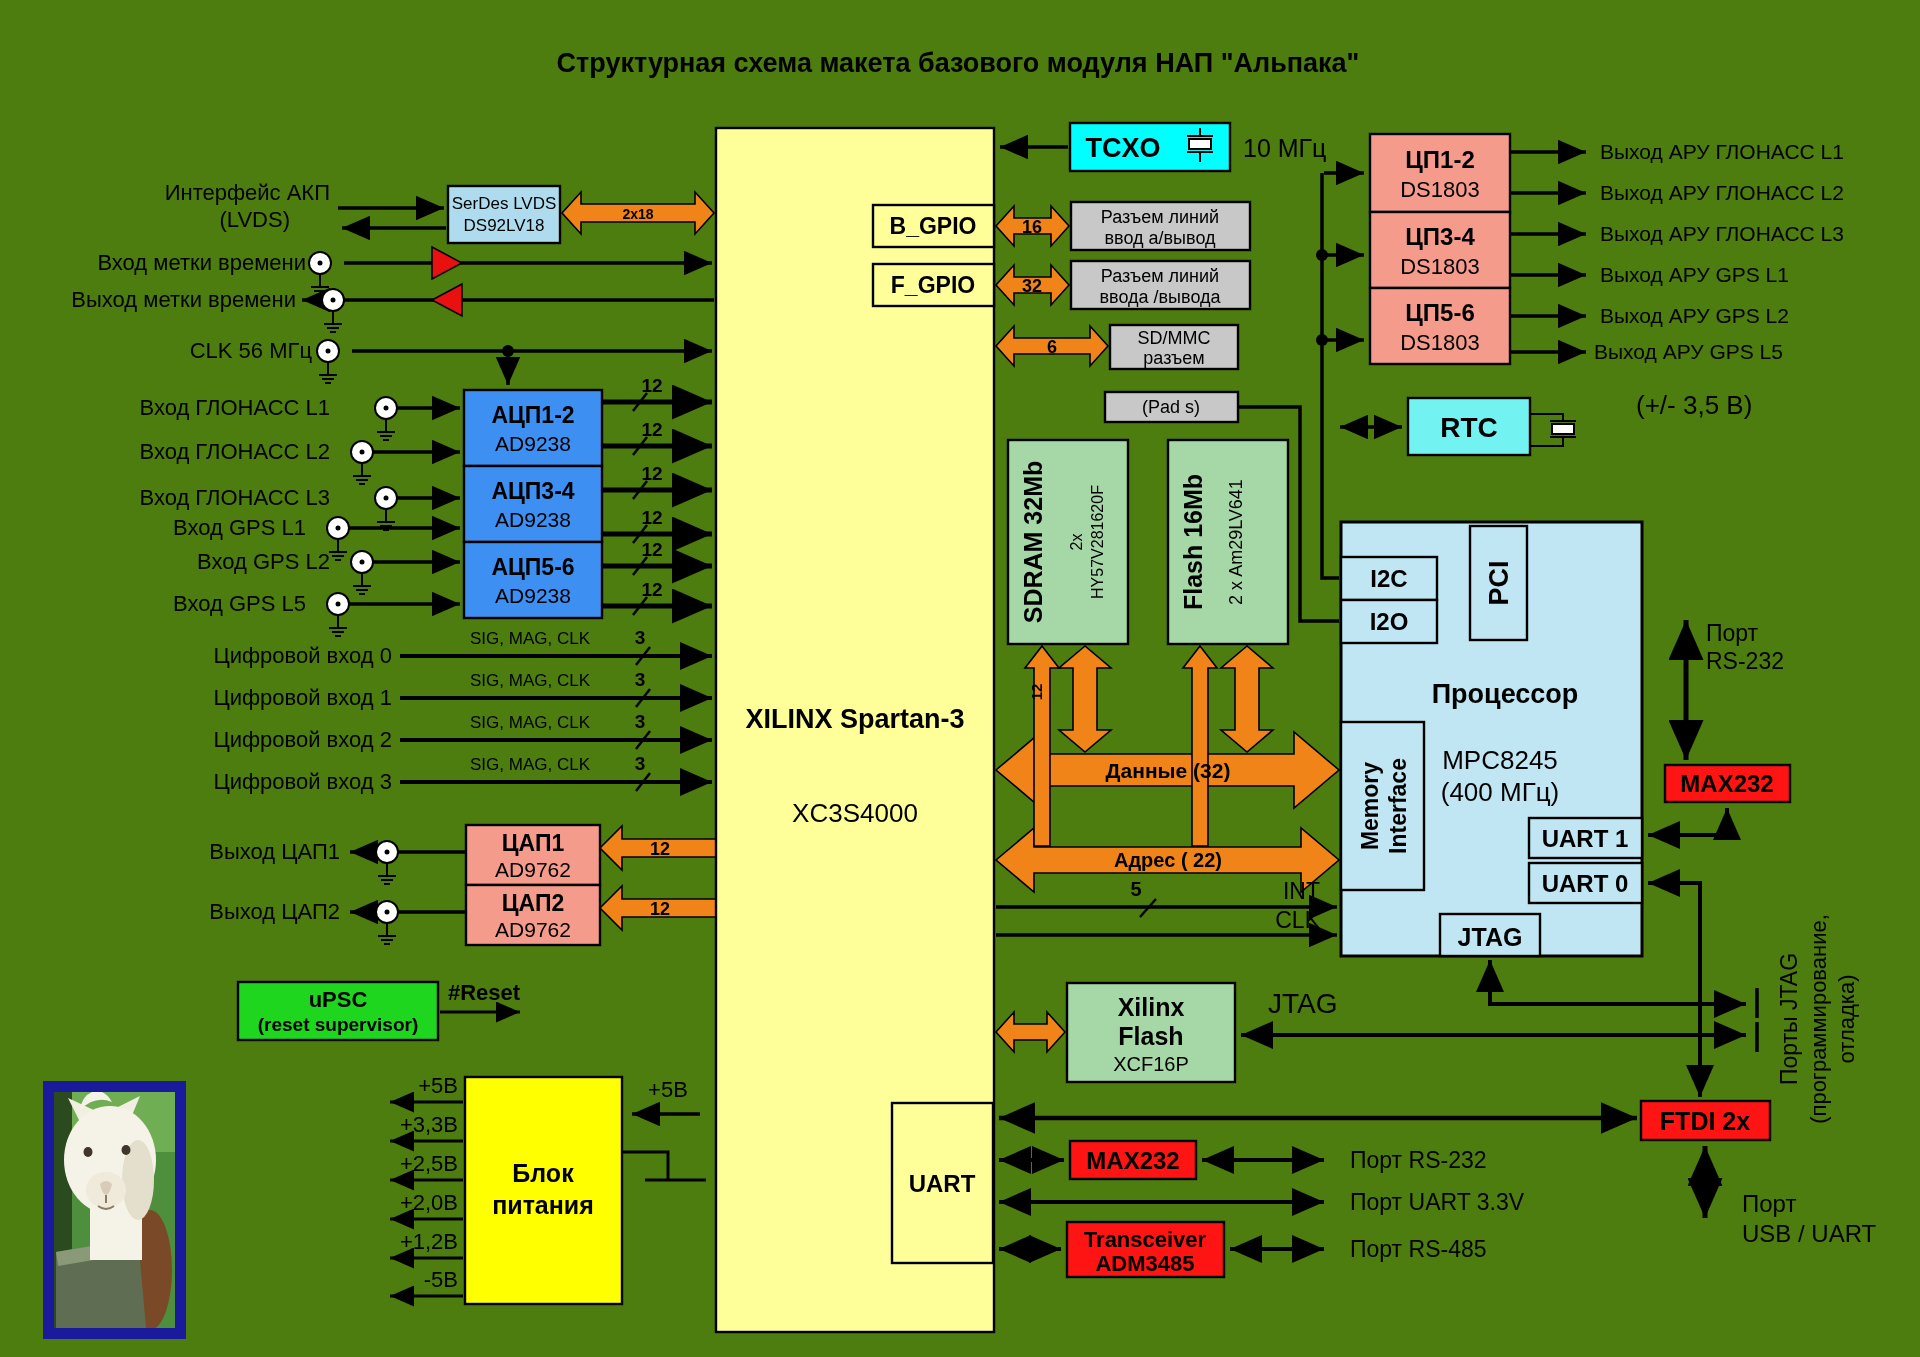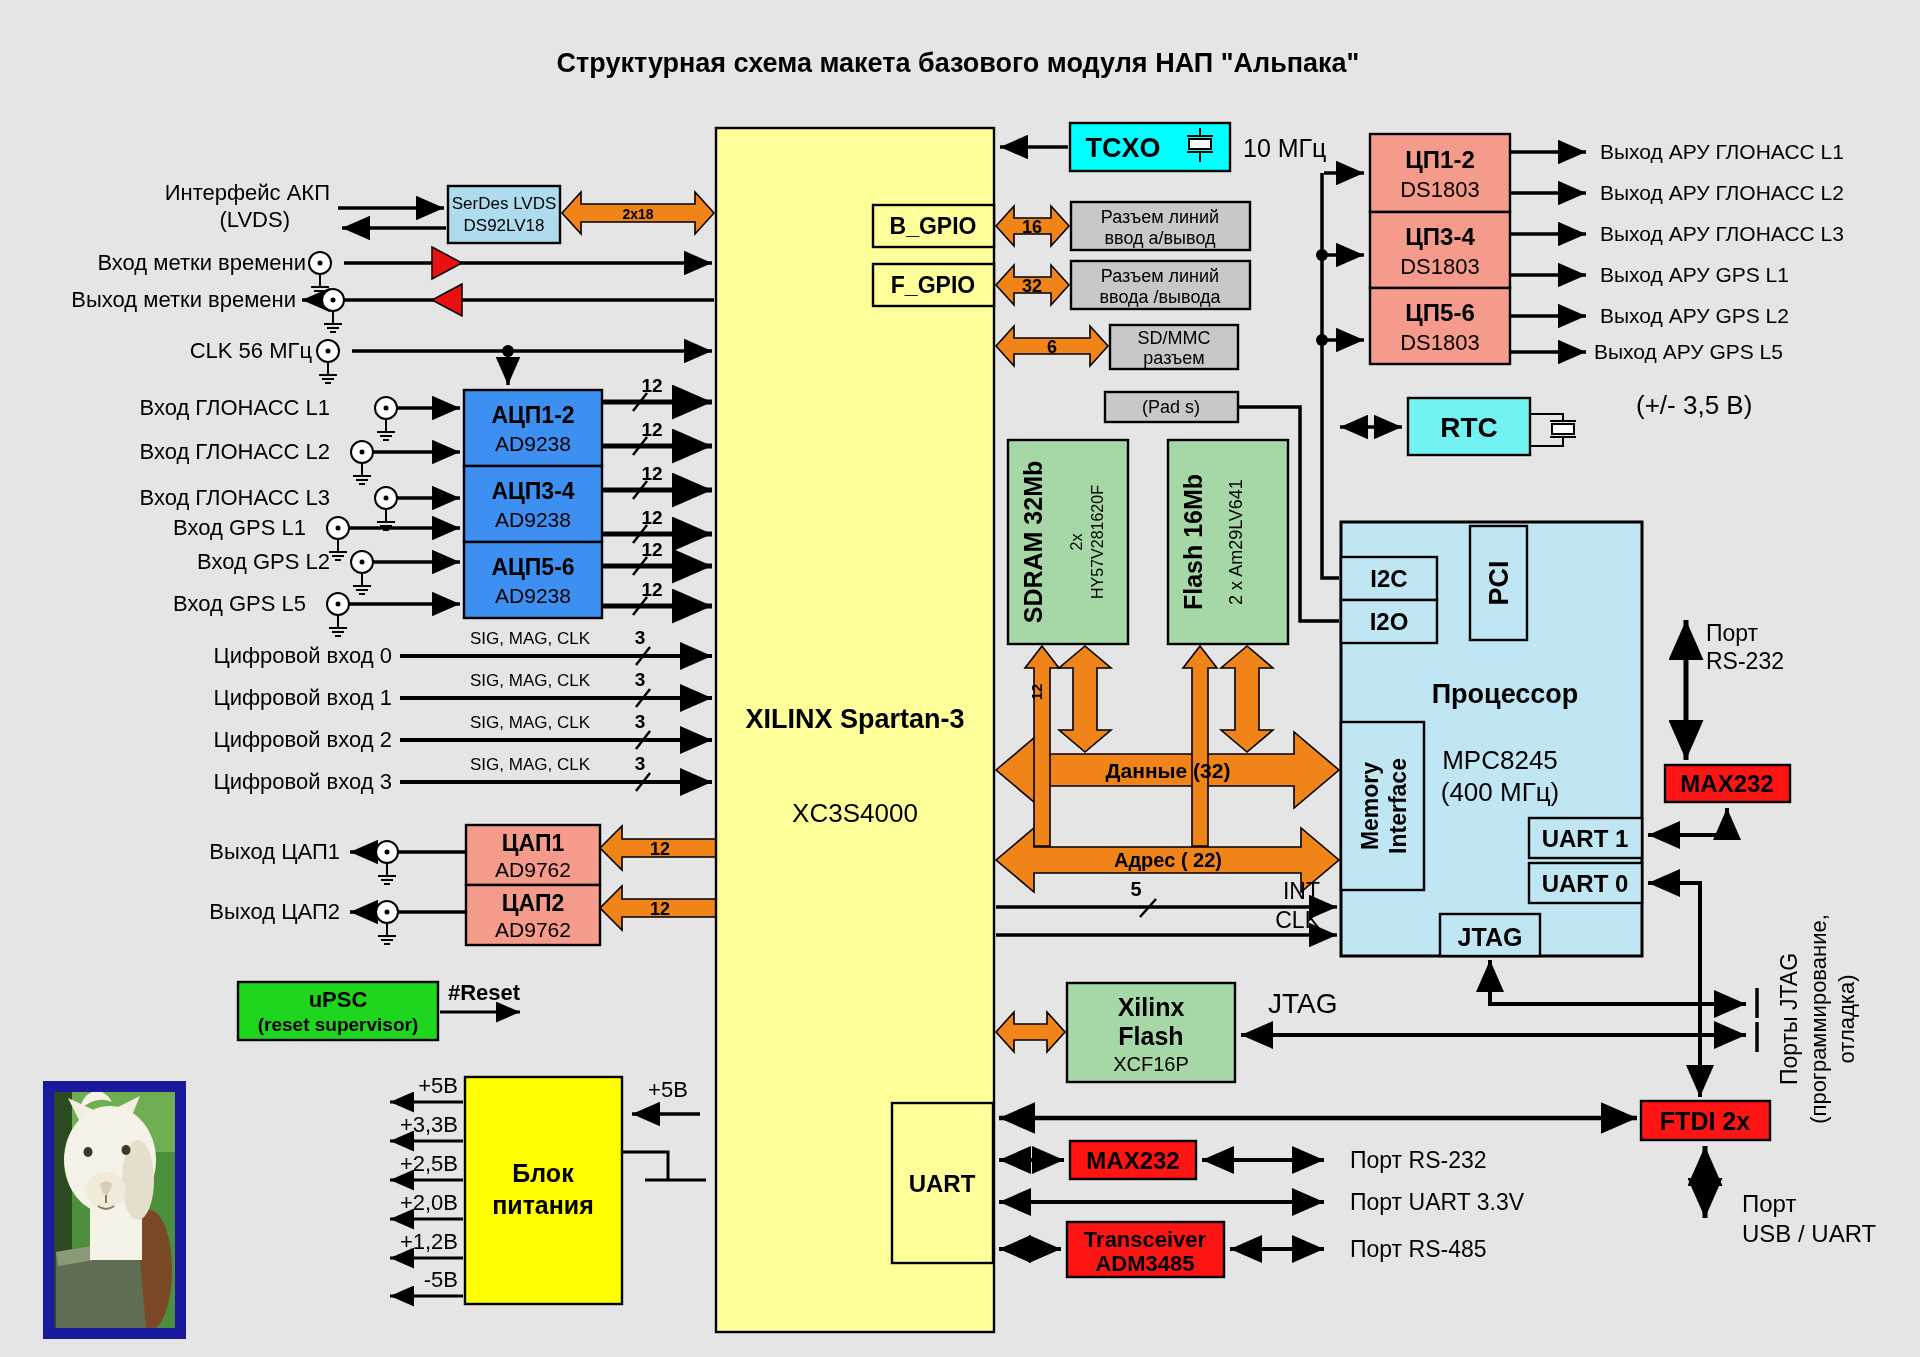--- a/index.html
+++ b/index.html
@@ -1,16 +1,16 @@
 <!DOCTYPE html>
 <html><head>
 <meta charset="utf-8">
 <style>
   html,body{margin:0;padding:0;background:#fff;}
-  .stage{width:1920px;height:1357px;position:relative;background:#e5e5e5;}
+  .stage{width:1920px;height:1357px;position:relative;background:#4d7c0f;}
   svg{display:block;}
   svg text{font-family:"Liberation Sans","DejaVu Sans",sans-serif;fill:#000;}
   .b{font-weight:bold;}
   .box{stroke:#000;stroke-width:2.4;}
   .orange{fill:#F08418;stroke:#000;stroke-width:1.6;}
 </style>
 </head>
 <body>
 
 <div class="stage">

